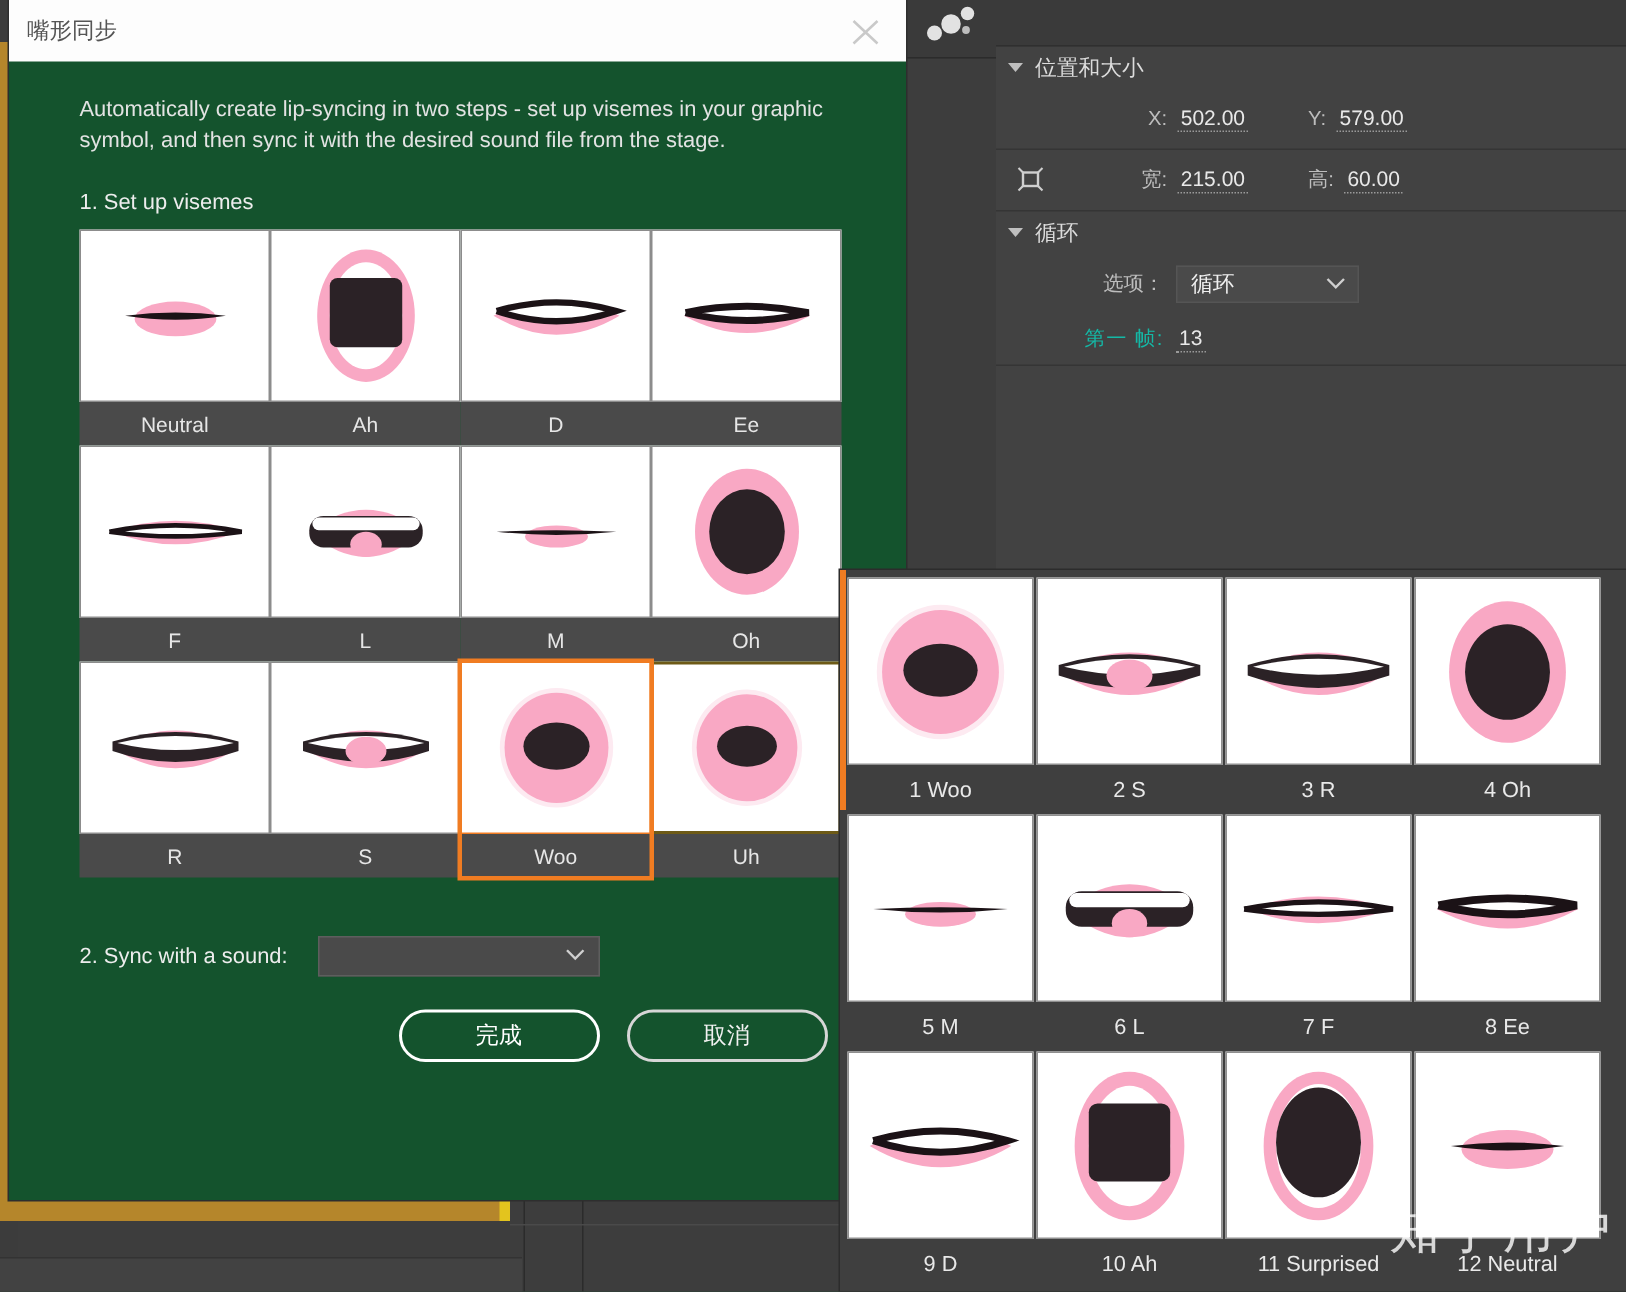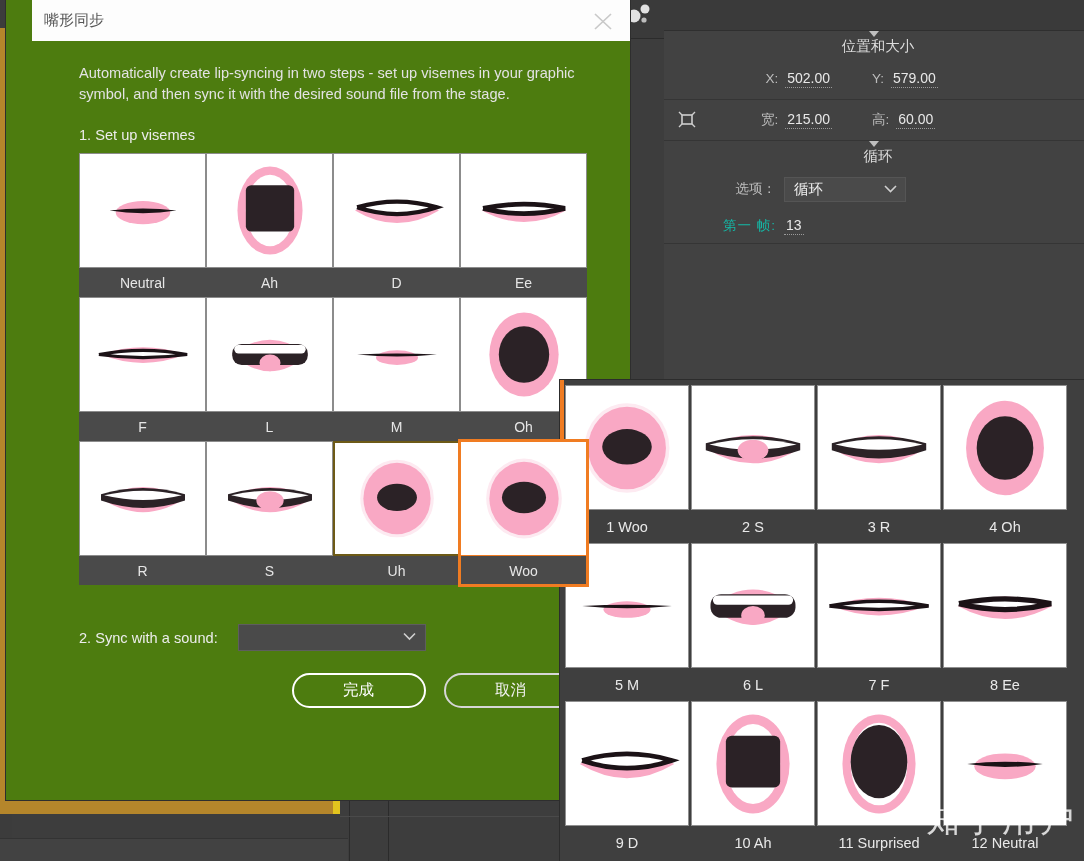--- a/index.html
+++ b/index.html
@@ -25,43 +25,43 @@
 
   
   .icon-well{position:absolute;left:604px;top:0;width:60px;height:38px;background:#3a3a3a;
              border-right:1px solid #2b2b2b;border-bottom:1px solid #2b2b2b;}
   .icon-well .dots{position:absolute;inset:0;}
 
   
   .props{position:absolute;left:664px;top:0;width:420px;height:383px;background:#424242;}
   .props-top{position:absolute;left:0;top:0;width:420px;height:30px;background:#3a3a3a;border-bottom:1px solid #2f2f2f;}
   .prop-section{border-bottom:1px solid #353535;}
-  .sec-head{display:flex;align-items:center;height:28px;padding-left:8px;color:#dcdcdc;font-size:14.5px;flex-direction:column;}
+  .sec-head{display:flex;align-items:center;height:28px;padding-left:8px;color:#dcdcdc;font-size:14.5px;}
   .tri{width:0;height:0;border-left:5px solid transparent;border-right:5px solid transparent;
        border-top:6px solid #bfbfbf;margin-right:8px;}
   .row{display:flex;align-items:center;height:40px;padding-left:8px;color:#c9c9c9;font-size:13.5px;}
   .lbl{color:#bdbdbd;font-size:13.5px;}
   .val{color:#e8e8e8;font-size:14px;border-bottom:1px dotted #9a9a9a;padding:0 2px 1px 2px;margin-left:7px;cursor:text;}
   .cell-x{width:160px;display:flex;justify-content:flex-end;align-items:baseline;}
   .cell-y{width:150px;display:flex;justify-content:flex-start;align-items:baseline;padding-left:40px;}
   .lockicon{width:30px;height:22px;display:flex;align-items:center;justify-content:center;}
 
   .sel-row{display:flex;align-items:center;height:40px;padding-left:8px;}
   .sel-lbl{width:104px;text-align:right;color:#bdbdbd;font-size:13.5px;padding-right:8px;}
   .select{position:relative;background:#4a4a4a;border:1px solid #555;height:25px;
           display:flex;align-items:center;padding:0 24px 0 9px;color:#f0f0f0;font-size:14.5px;box-sizing:border-box;}
   .select .chev{position:absolute;right:8px;top:50%;transform:translateY(-50%);}
   .sel-wide{width:205px;}
   .sel-mid{width:122px;}
   .frm-row{display:flex;align-items:center;height:34px;padding-left:8px;}
   .frm-lbl{width:104px;text-align:right;color:#14b8a6;font-size:13.5px;padding-right:8px;letter-spacing:1px;}
 
   
-  .dialog{position:absolute;left:6px;top:0;width:598px;height:800px;background:#4d7c0f;
-          box-shadow:0 0 0 1px #2e2e2e;padding-left:26px;}
+  .dialog{position:absolute;left:6px;top:0;width:598px;height:800px;background:#14532d;
+          box-shadow:0 0 0 1px #2e2e2e;}
   .dlg-title{height:41px;background:#fdfdfd;display:flex;align-items:center;
              padding:0 0 0 12px;position:relative;}
   .dlg-title-text{color:#555;font-size:15px;}
   .dlg-close{position:absolute;right:10px;top:8px;width:34px;height:26px;cursor:pointer;}
   .dlg-body{padding:22px 30px 0 47px;}
   .dlg-desc{color:#e3e3e3;font-size:14.6px;line-height:21px;width:530px;}
   .dlg-step{color:#ededed;font-size:14.6px;margin-top:22px;margin-bottom:10px;}
 
   
   .grid{width:508px;display:grid;grid-template-columns:repeat(4,127px);}
@@ -295,39 +295,39 @@
             <div class="gthumb">
               <svg width="112" height="105" viewBox="0 0 100 100">
                 <path d="M10 50 Q50 28 90 50 Q50 76 10 50" fill="#f9a8c4"></path>
            <path d="M10 46 Q50 34 90 46 L90 52 Q50 66 10 52 Z" fill="#2b2226"></path>
            <path d="M13 47 Q50 38 87 47 Q50 56 13 47" fill="#fff"></path>
            <ellipse cx="50" cy="52" rx="13" ry="9" fill="#f9a8c4"></ellipse>
               </svg>
             </div>
             <div class="glabel">S</div>
           </div>
+          <div class="gcell sel">
+            <div class="gthumb">
+              <svg width="112" height="105" viewBox="0 0 100 100">
+                <ellipse cx="50" cy="50" rx="36" ry="38" fill="#fdeaf1"></ellipse>
+           <ellipse cx="50" cy="50" rx="33" ry="35" fill="#f9a8c4"></ellipse>
+           <ellipse cx="50" cy="49" rx="21" ry="15" fill="#2b2226"></ellipse>
+              </svg>
+            </div>
+            <div class="glabel">Woo</div>
+          </div>
           <div class="gcell uh">
             <div class="gthumb">
               <svg width="112" height="105" viewBox="0 0 100 100">
                 <ellipse cx="50" cy="50" rx="35" ry="37" fill="#fdeaf1"></ellipse>
            <ellipse cx="50" cy="50" rx="32" ry="34" fill="#f9a8c4"></ellipse>
            <ellipse cx="50" cy="49" rx="19" ry="13" fill="#2b2226"></ellipse>
               </svg>
             </div>
             <div class="glabel">Uh</div>
-          </div>
-          <div class="gcell sel">
-            <div class="gthumb">
-              <svg width="112" height="105" viewBox="0 0 100 100">
-                <ellipse cx="50" cy="50" rx="36" ry="38" fill="#fdeaf1"></ellipse>
-           <ellipse cx="50" cy="50" rx="33" ry="35" fill="#f9a8c4"></ellipse>
-           <ellipse cx="50" cy="49" rx="21" ry="15" fill="#2b2226"></ellipse>
-              </svg>
-            </div>
-            <div class="glabel">Woo</div>
           </div>
         </div>
 
       <div class="sync-row">
         <span class="sync-lbl">2. Sync with a sound:</span>
         <div class="sync-select">
           <span style="position:absolute;right:9px;top:7px;">
             <svg width="13" height="9" viewBox="0 0 13 9">
                 <path d="M1 1.5 L6.5 7 L12 1.5" fill="none" stroke="#cfcfcf" stroke-width="1.6"></path>
               </svg>

